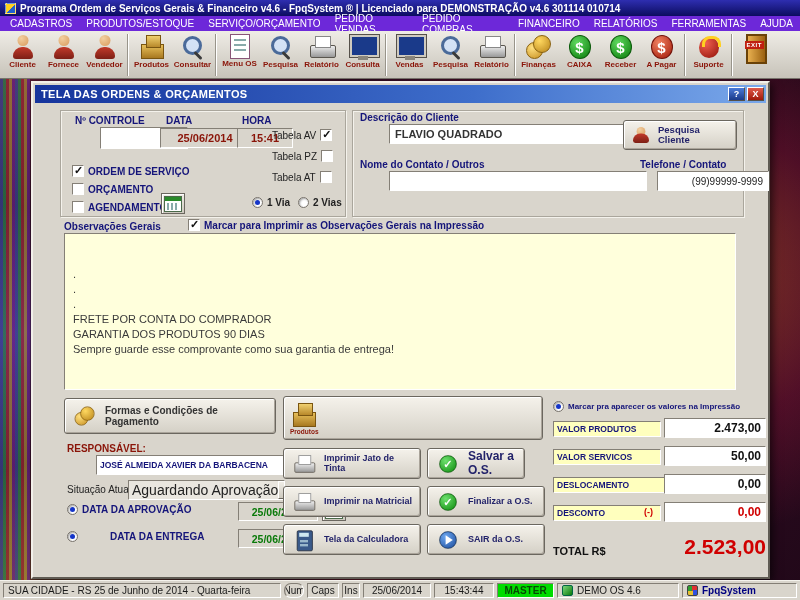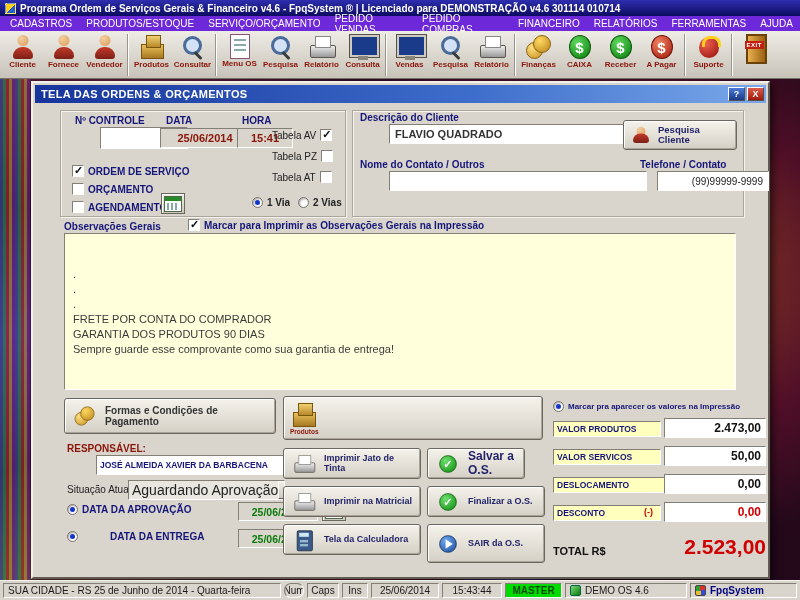--- a/index.html
+++ b/index.html
@@ -356,21 +356,21 @@
         <span class="blabel">Imprimir na Matricial</span>
       </div>
       <div class="abs btn" style="left:392px;top:383px;width:118px;height:31px;font-size:9px;">
         <div class="tb-icon i-check scale8"></div>
         <span class="blabel">Finalizar a O.S.</span>
       </div>
       <div class="abs btn" style="left:248px;top:421px;width:138px;height:31px;font-size:9px;">
         <div class="tb-icon i-calc scale8"></div>
         <span class="blabel">Tela da Calculadora</span>
       </div>
-      <div class="abs btn" style="left:392px;top:421px;width:118px;height:39px;font-size:9px;">
+      <div class="abs btn" style="left:392px;top:421px;width:118px;height:31px;font-size:9px;">
         <div class="tb-icon i-arrow scale8"></div>
         <span class="blabel">SAIR da O.S.</span>
       </div>
 
       <div class="abs row" style="left:518px;top:298px;">
         <span class="radio sel"></span>
         <span style="font-size:8px;font-weight:bold;color:#15157a;white-space:nowrap;">Marcar pra aparecer os valores na Impressão</span>
       </div>
       <div class="abs sunken vlabel" style="left:518px;top:318px;width:108px;height:16px;">VALOR PRODUTOS</div>
       <div class="abs sunken vvalue" style="left:629px;top:315px;width:102px;height:20px;">2.473,00</div>
@@ -384,21 +384,21 @@
       <span class="abs" style="left:518px;top:442px;font-size:11px;font-weight:bold;color:#111;">TOTAL R$</span>
       <div class="abs total-value" style="left:575px;top:432px;width:156px;height:28px;">2.523,00</div>
 
     </div>
   </div>
 
   <div class="statusbar">
     <div class="sb" style="width:278px;">SUA CIDADE - RS 25 de Junho de 2014 - Quarta-feira</div>
     <div class="sb center" style="width:20px;border-radius:7px;">Num</div>
     <div class="sb center" style="width:32px;">Caps</div>
-    <div class="sb center" style="width:26px;">Ins</div>
+    <div class="sb center" style="width:18px;">Ins</div>
     <div class="sb center" style="width:68px;">25/06/2014</div>
     <div class="sb center" style="width:60px;">15:43:44</div>
     <div class="sb master" style="width:57px;">MASTER</div>
     <div class="sb" style="width:122px;">
       <span class="mini-icon mi-green"></span>
       <span>DEMO OS 4.6</span>
     </div>
     <div class="sb" style="flex:1;">
       <span class="mini-icon mi-multi"></span>
       <span class="navy">FpqSystem</span>

